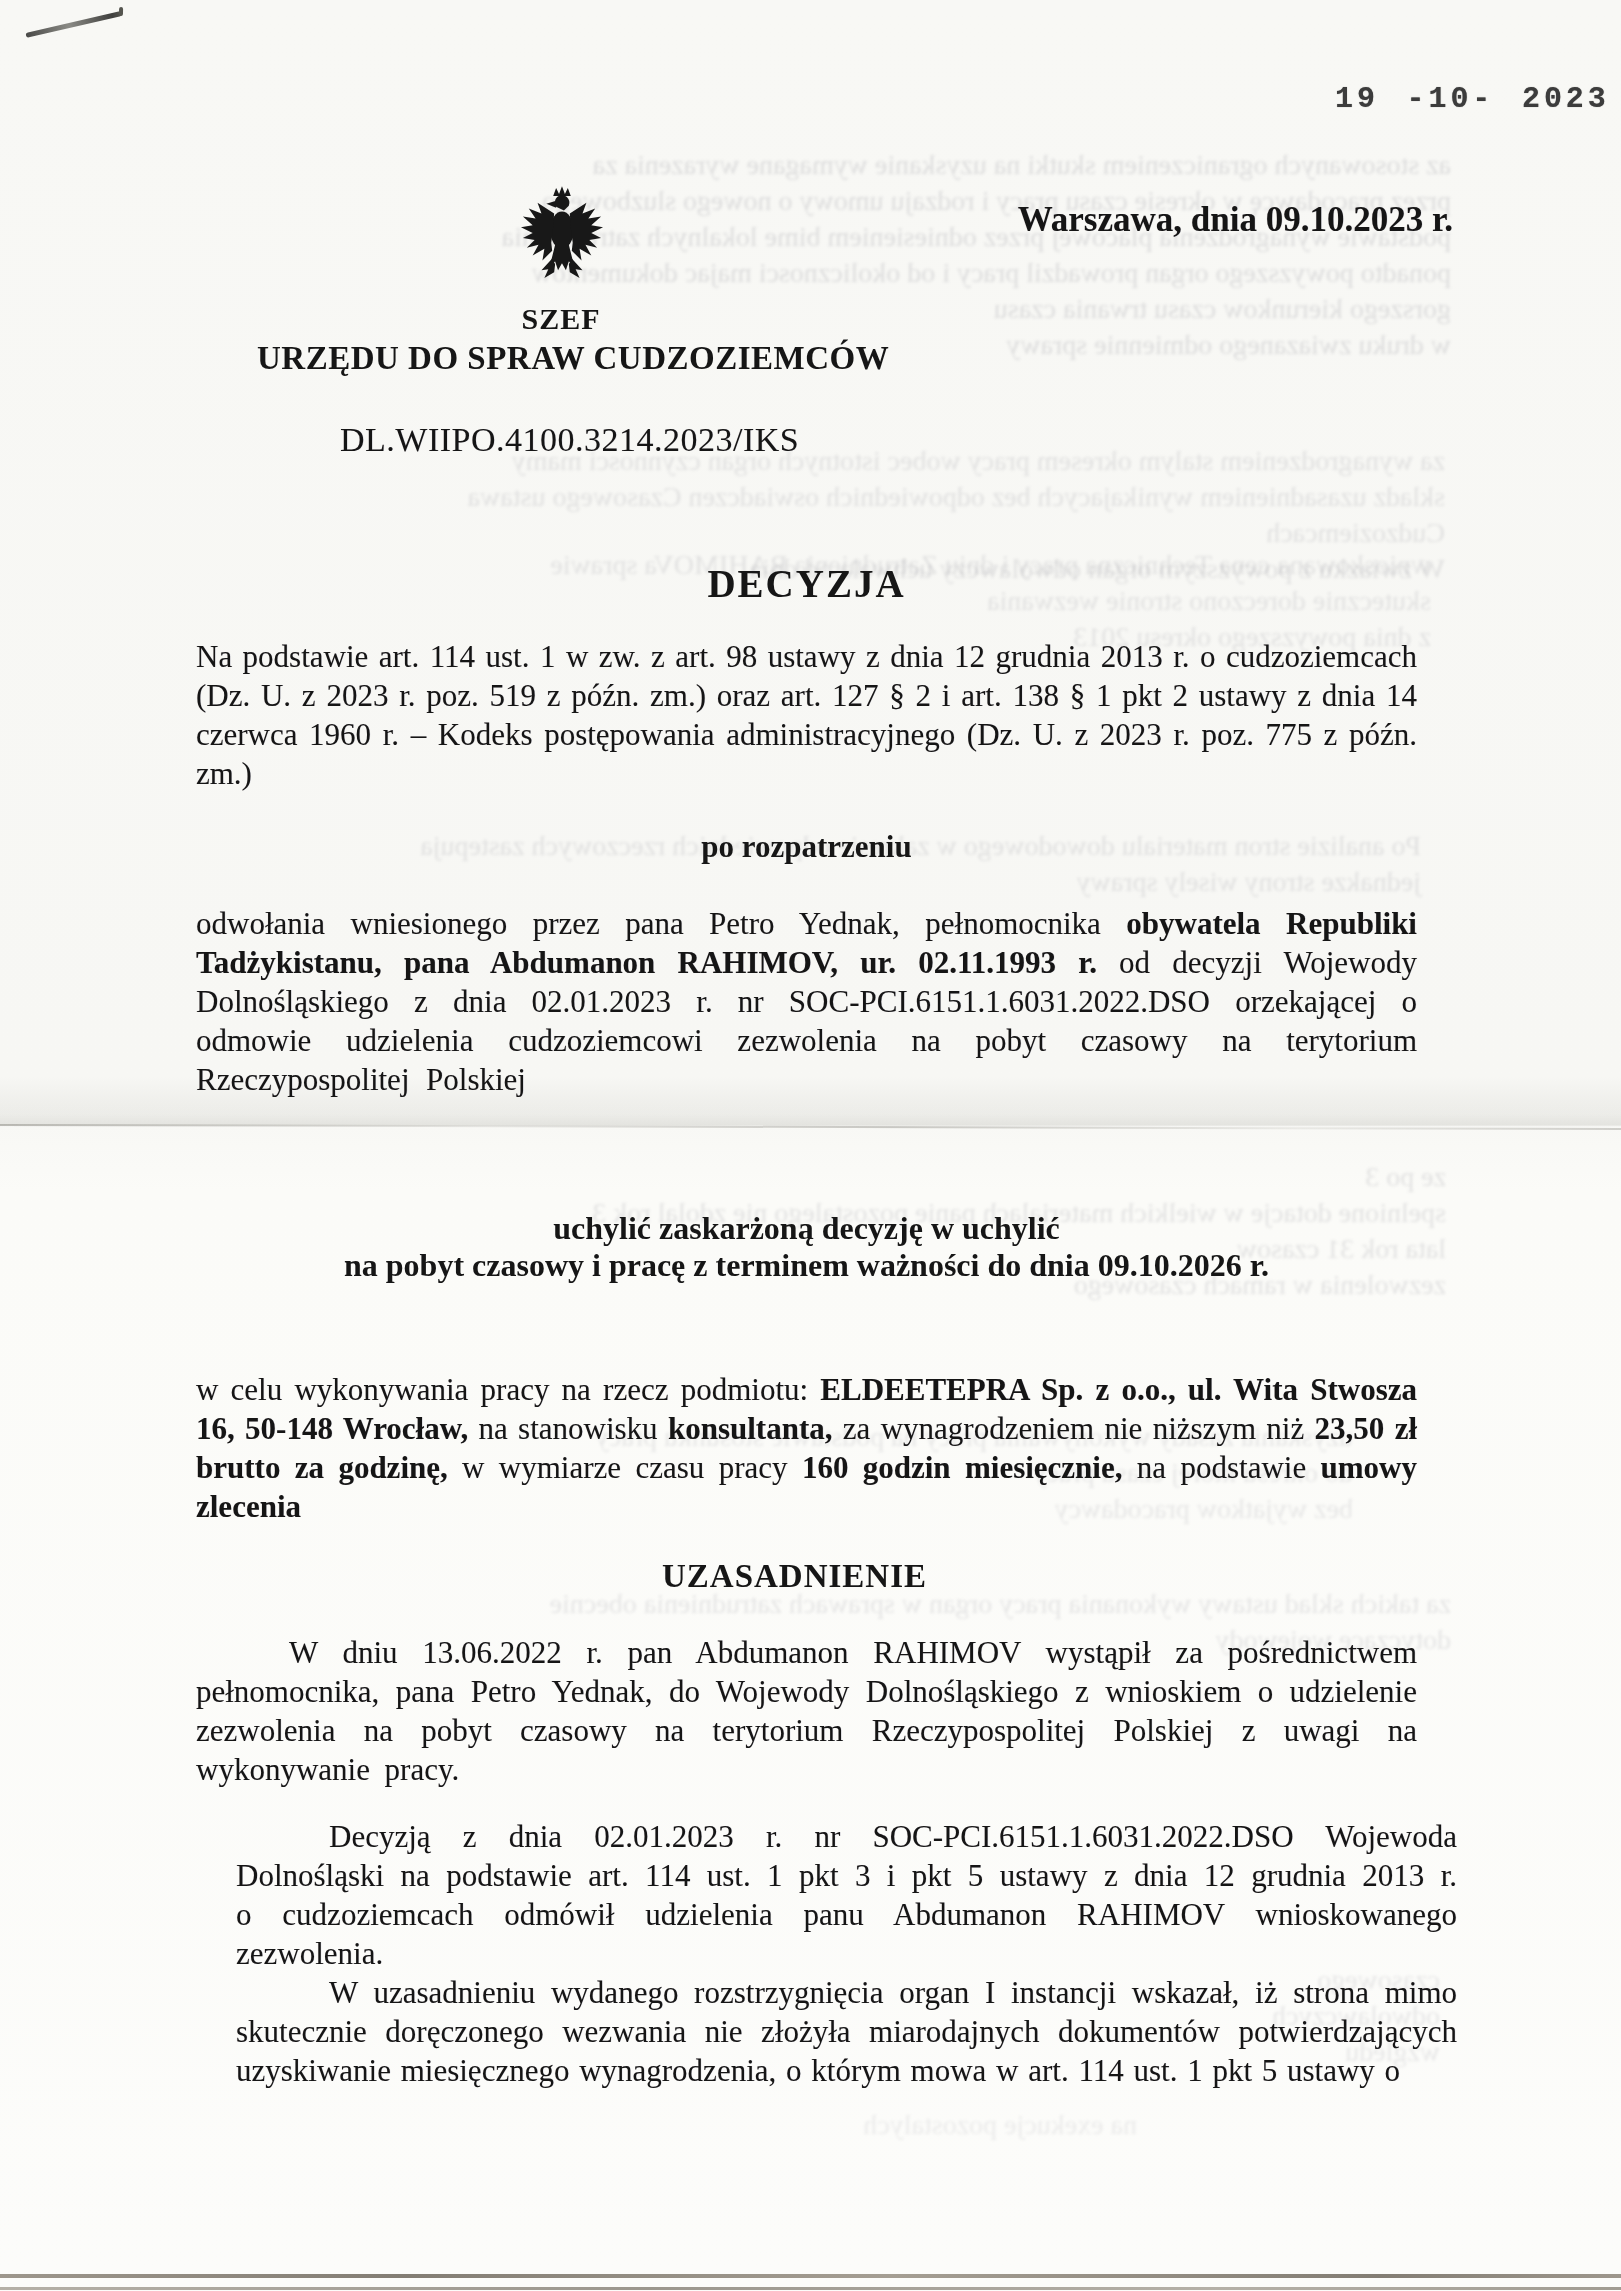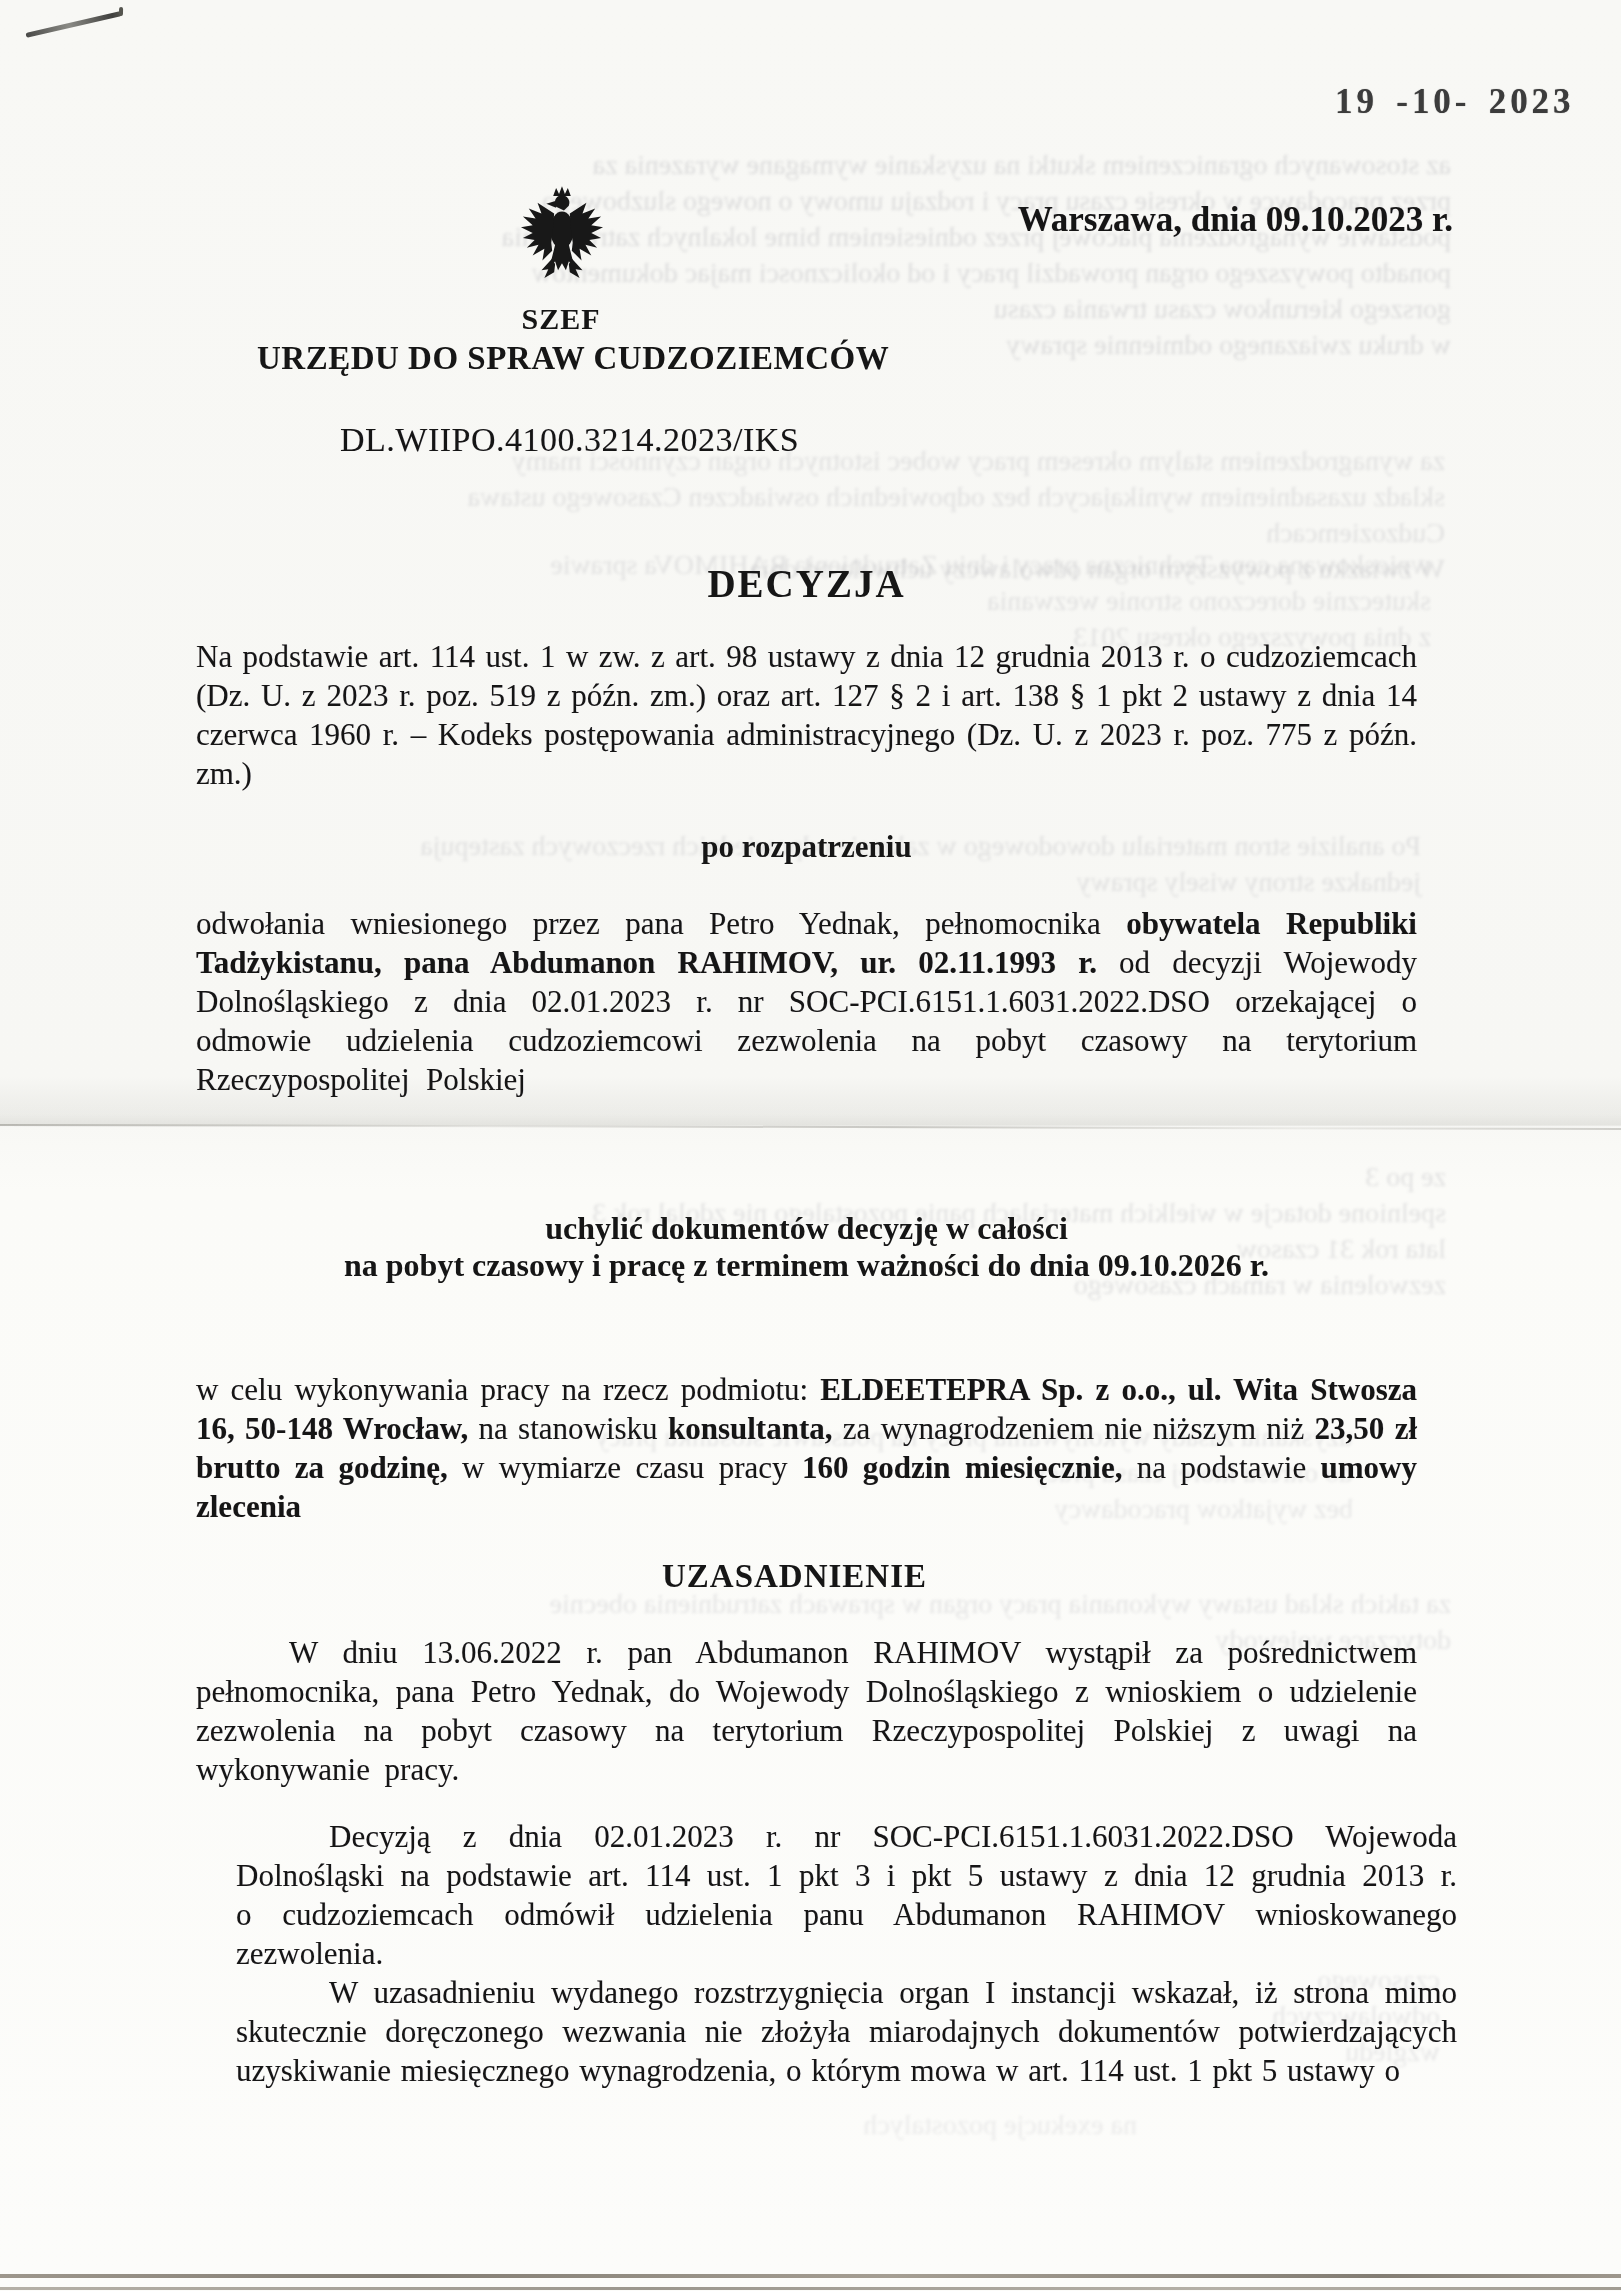--- a/index.html
+++ b/index.html
@@ -15,22 +15,22 @@
   }
   .abs{position:absolute;}
   .doc-text{
     font-size:31px;line-height:39px;
     text-align:justify;
     color:#151515;
     text-shadow:0.5px 0 0 rgba(10,10,80,0.12), -0.4px 0 0 rgba(90,10,10,0.08);
   }
   .center{text-align:center;}
   .stamp{
-    font-family:Liberation Serif, serif;
-    font-size:35px;font-weight:bold;
+    font-family:Liberation Mono, monospace;
+    font-size:30px;font-weight:bold;
     letter-spacing:3.9px;word-spacing:5.9px;
     color:#2d2d2d;
     opacity:.92;
     text-shadow:0 0 1px rgba(40,40,40,.6);
   }
   .place-date{font-size:35px;text-align:right;font-weight:bold;}
   .authority{width:608px;text-align:center;}
   .authority .l1{font-size:30px;font-weight:bold;margin-top:15.7px;letter-spacing:1px;}
   .authority .l2{font-size:33px;font-weight:bold;margin-top:3.9px;letter-spacing:0.5px;white-space:nowrap;}
   .case-no{font-size:34px;letter-spacing:0.5px;}
@@ -148,21 +148,21 @@
   <div class="abs h-decyzja center" style="top:561px;left:196px;width:1221px;">DECYZJA</div>
 
   <div class="abs doc-text" style="top:637px;left:196px;width:1221px;word-spacing:1px;">Na podstawie art. 114 ust. 1 w zw. z art. 98 ustawy z dnia 12 grudnia 2013 r. o cudzoziemcach (Dz. U. z 2023 r. poz. 519 z późn. zm.) oraz art. 127 § 2 i art. 138 § 1 pkt 2 ustawy z dnia 14 czerwca 1960 r. – Kodeks postępowania administracyjnego (Dz. U. z 2023 r. poz. 775 z późn. zm.)</div>
 
   <div class="abs h-section center" style="top:829px;left:196px;width:1221px;">po rozpatrzeniu</div>
 
   <div class="abs doc-text" style="top:904px;left:196px;width:1221px;word-spacing:8.8px;"><span>odwołania wniesionego przez pana Petro Yednak, pełnomocnika </span><span style="font-weight: bold;">obywatela Republiki Tadżykistanu, pana Abdumanon RAHIMOV, ur. 02.11.1993 r.</span><span> od decyzji Wojewody Dolnośląskiego z dnia 02.01.2023 r. nr SOC-PCI.6151.1.6031.2022.DSO orzekającej o odmowie udzielenia cudzoziemcowi zezwolenia na pobyt czasowy na terytorium Rzeczypospolitej Polskiej</span></div>
 
 
   <div class="abs ruling" style="top:1210px;left:196px;width:1221px;">
-    <div>uchylić dokumentów decyzję w całości</div>
+    <div>uchylić zaskarżoną decyzję w uchylić</div>
     <div>na pobyt czasowy i pracę z terminem ważności do dnia 09.10.2026 r.</div>
   </div>
 
   <div class="abs doc-text" style="top:1370px;left:196px;width:1221px;word-spacing:2px;"><span>w celu wykonywania pracy na rzecz podmiotu: </span><span style="font-weight: bold;">ELDEETEPRA Sp. z o.o., ul. Wita Stwosza 16, 50-148 Wrocław,</span><span> na stanowisku </span><span style="font-weight: bold;">konsultanta,</span><span> za wynagrodzeniem nie niższym niż </span><span style="font-weight: bold;">23,50 zł brutto za godzinę,</span><span> w wymiarze czasu pracy </span><span style="font-weight: bold;">160 godzin miesięcznie,</span><span> na podstawie </span><span style="font-weight: bold;">umowy zlecenia</span></div>
 
   <div class="abs h-uzasadnienie center" style="top:1558px;left:184px;width:1221px;">UZASADNIENIE</div>
 
   <div class="abs doc-text indent" style="top:1633px;left:196px;width:1221px;word-spacing:6.9px;">
     <p>W dniu 13.06.2022 r. pan Abdumanon RAHIMOV wystąpił za pośrednictwem pełnomocnika, pana Petro Yednak, do Wojewody Dolnośląskiego z wnioskiem o udzielenie zezwolenia na pobyt czasowy na terytorium Rzeczypospolitej Polskiej z uwagi na wykonywanie pracy.</p>
   </div>

